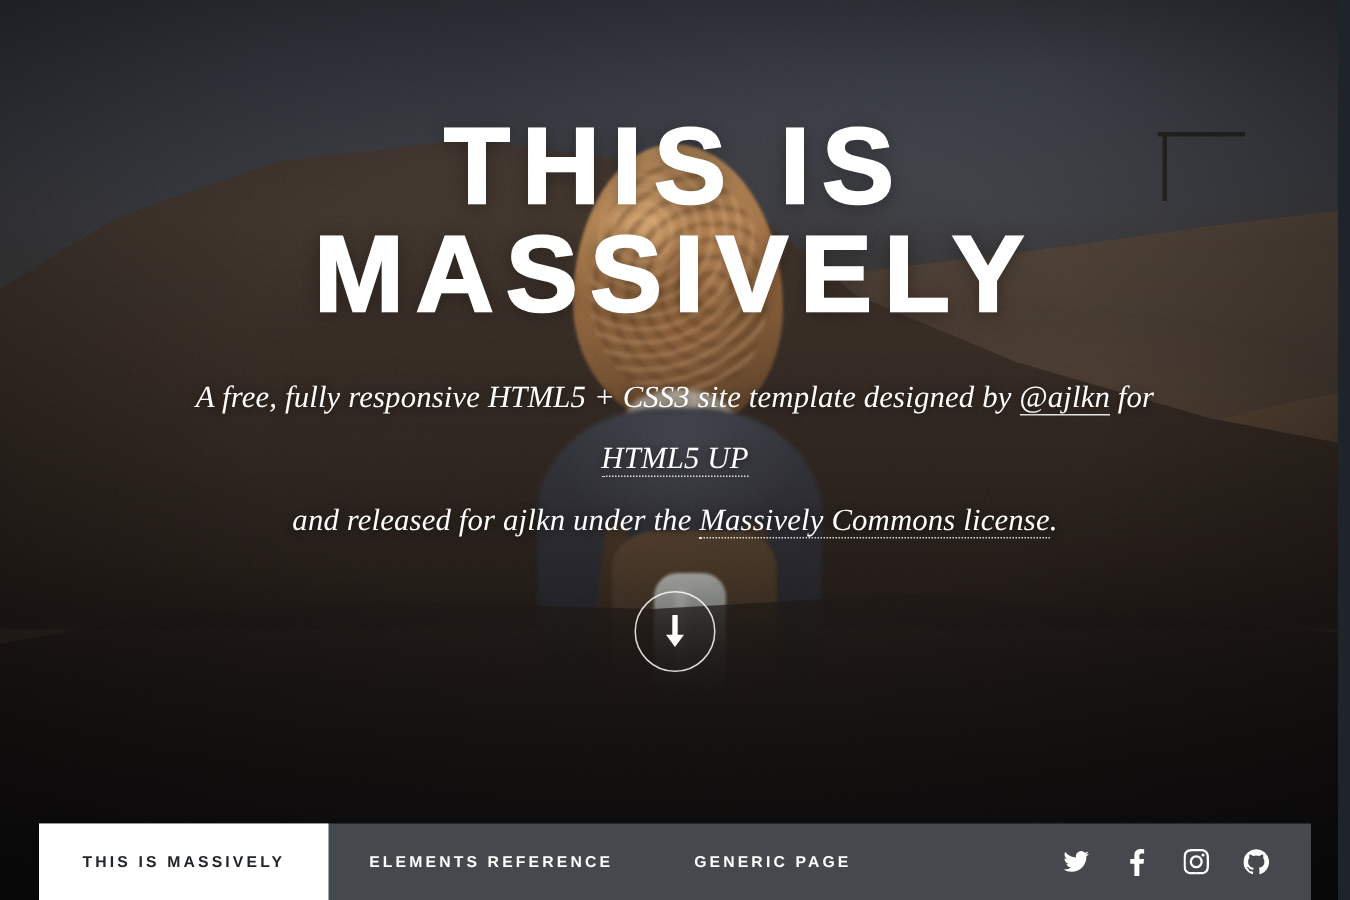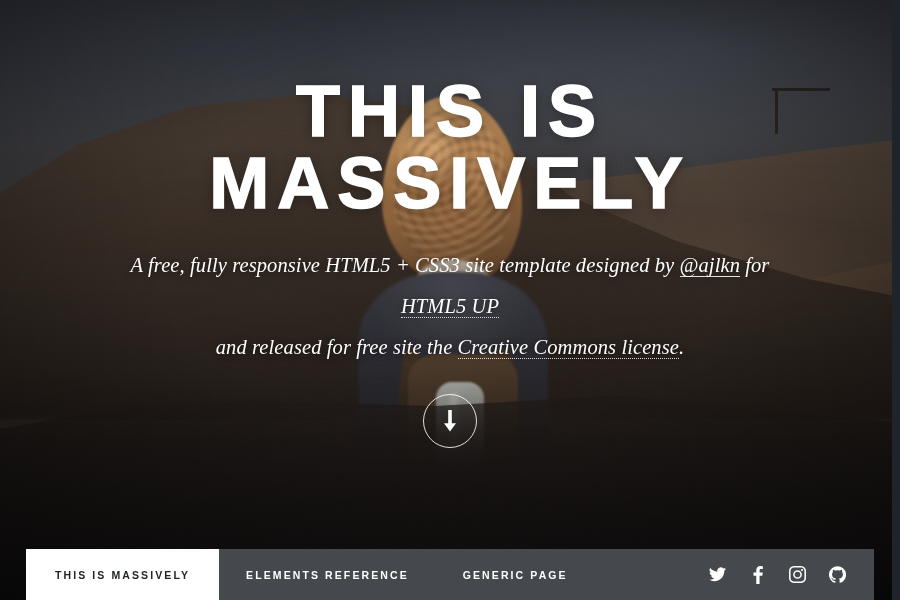--- a/index.html
+++ b/index.html
@@ -232,21 +232,21 @@
     <div class="fg-ground"></div>
     <div class="grain"></div>
     <div class="vignette"></div>
   </div>
 
   <div class="hero">
 
     <h1 class="hero-title">THIS IS MASSIVELY</h1>
 
     <p class="hero-sub">
-      <span>A free, fully responsive HTML5 + CSS3 site template designed by </span><a class="solid" href="#">@ajlkn</a><span> for </span><a class="dotted" href="#">HTML5 UP</a><br><span>and released for free site the </span><a class="dotted" href="#">Creative Commons license</a><span>.</span>
+      <span>A free, fully responsive HTML5 + CSS3 site template designed by </span><a class="solid" href="#">@ajlkn</a><span> for </span><a class="dotted" href="#">HTML5 UP</a><br><span>and released for ajlkn under the </span><a class="dotted" href="#">Massively Commons license</a><span>.</span>
     </p>
 
     <div class="scroll-btn">
       <span>
         <svg width="16" height="22" viewBox="0 0 16 22" aria-hidden="true">
           <path d="M6.2 0 h3.6 v13.2 h4.2 L8 21.4 L2 13.2 h4.2 Z" fill="#ffffff"></path>
         </svg>
       </span>
     </div>
 

